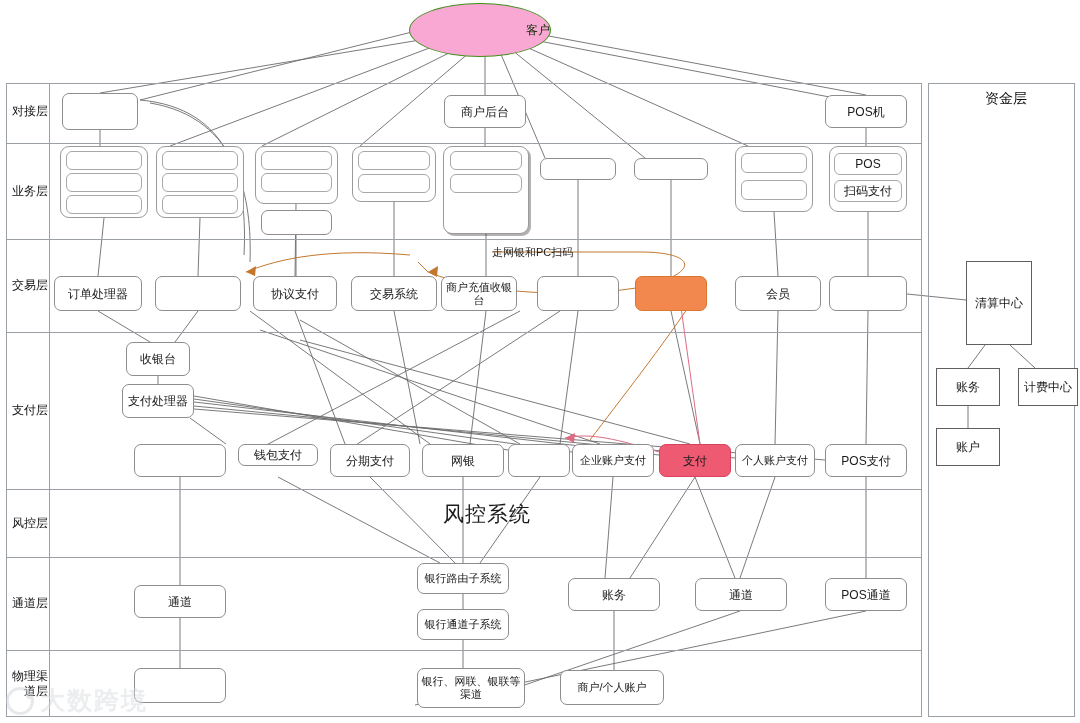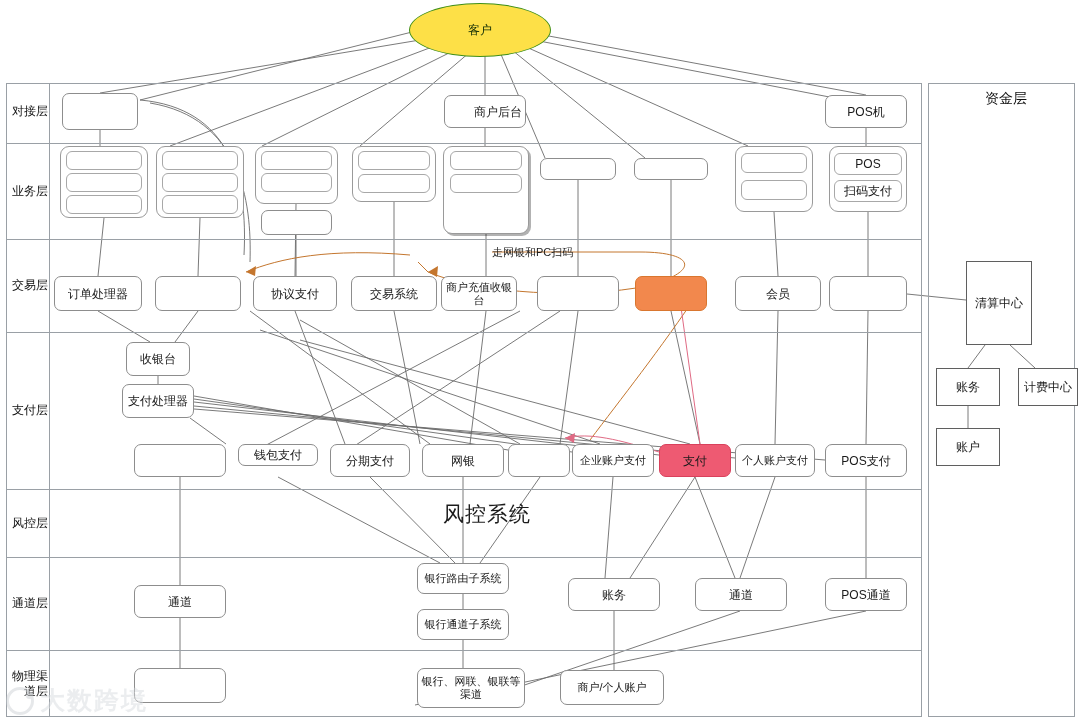--- a/index.html
+++ b/index.html
@@ -29,22 +29,22 @@
   }
   .node.sq{border-radius:0;border-color:#5f5f5f;}
   .node.grp{border-radius:9px;border-color:#9a9a9a;background:#fff;}
   .node.inner{border-radius:6px;border-color:#a8a8a8;}
   .node.orange{background:#F2884D;border-color:#d9762f;}
   .node.pink{background:#EE5A72;border-color:#d9415c;}
   .node.shadow{box-shadow:2px 2px 0 rgba(0,0,0,.30);}
   .node.small{font-size:11px;line-height:13px;}
 
   .ellipse{
-    position:absolute;background:#fde047;border:1px solid #3f8f1a;border-radius:50%;
-    display:flex;align-items:center;justify-content:center;
+    position:absolute;background:#f9a8d4;border:1px solid #3f8f1a;border-radius:50%;
+    display:flex;align-items:center;justify-content:flex-end;
     color:#0e2b05;font-size:12px;
   }
 
   .free-label{position:absolute;font-size:14px;color:#111;white-space:nowrap;}
   .free-label.big{font-size:21px;color:#1b1b1b;letter-spacing:1px;}
   .free-label.anno{font-size:11px;color:#1d1d1d;}
 
   
   #watermark{
     position:absolute;left:6px;top:684px;display:flex;align-items:center;gap:6px;
@@ -194,21 +194,21 @@
 
   <div class="layer-frame" style="left:928px;top:83px;width:147px;height:634px;"></div>
   <div class="free-label" style="left:985px;top:90px;">资金层</div>
 
   <div class="ellipse" style="left:409px;top:3px;width:140px;height:52px;">
     <span>客户</span>
   </div>
 
   <div id="nodes">
       <div class="node" style="left: 62px; top: 93px; width: 76px; height: 37px;"></div>
-      <div class="node" style="left: 444px; top: 95px; width: 82px; height: 33px; justify-content: flex-end;">
+      <div class="node" style="left: 444px; top: 95px; width: 82px; height: 33px;">
         <span>商户后台</span>
       </div>
       <div class="node" style="left: 825px; top: 95px; width: 82px; height: 33px;">
         <span>POS机</span>
       </div>
       <div class="node grp" style="left: 60px; top: 146px; width: 88px; height: 72px;"></div>
       <div class="node inner" style="left: 66px; top: 151px; width: 76px; height: 19px;"></div>
       <div class="node inner" style="left: 66px; top: 173px; width: 76px; height: 19px;"></div>
       <div class="node inner" style="left: 66px; top: 195px; width: 76px; height: 19px;"></div>
       <div class="node grp" style="left: 156px; top: 146px; width: 88px; height: 72px;"></div>

